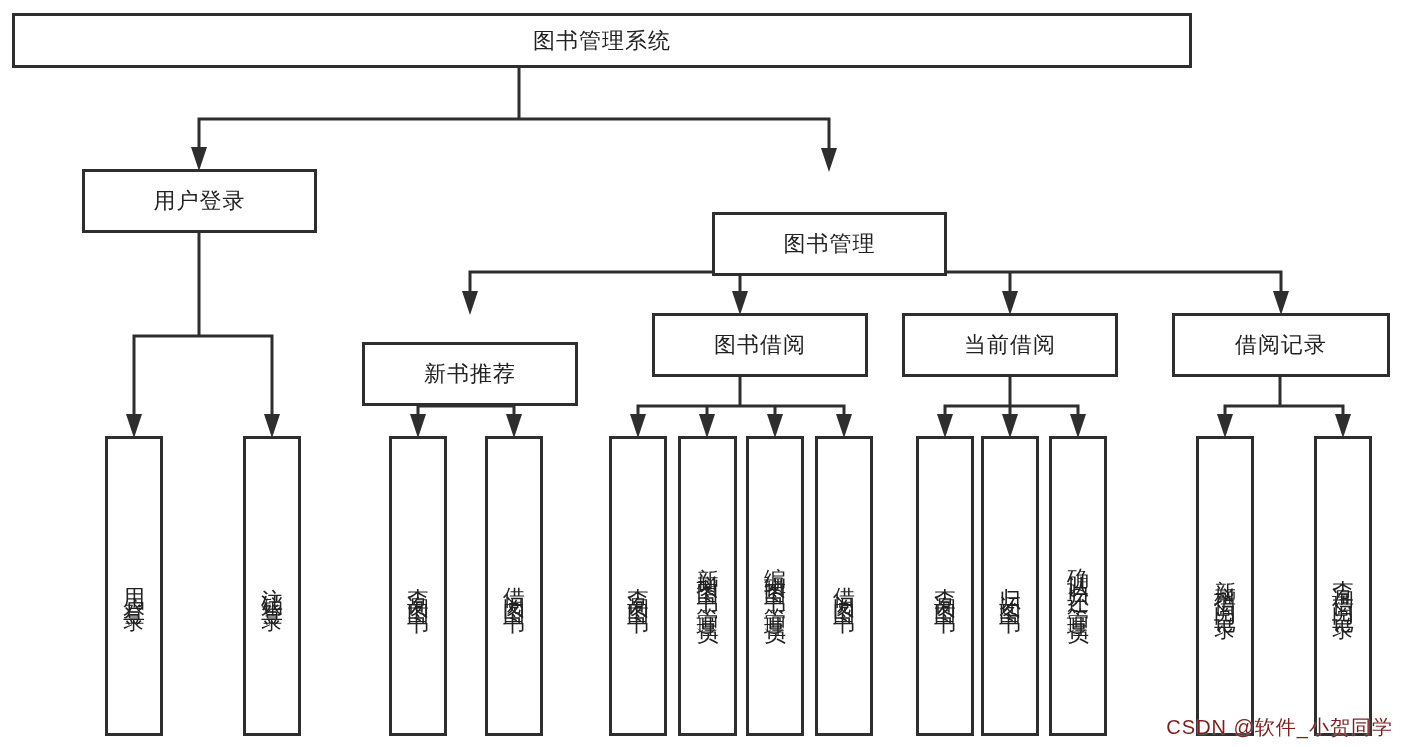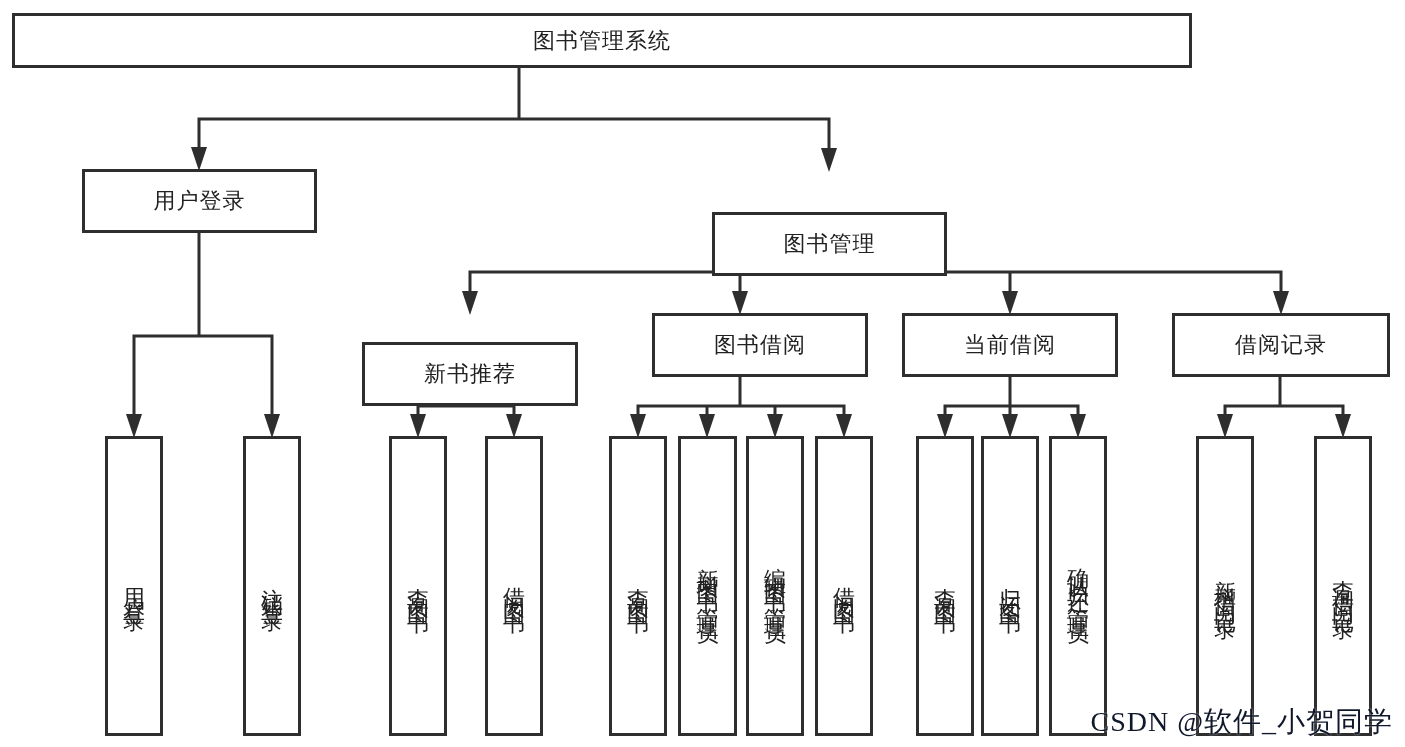--- a/index.html
+++ b/index.html
@@ -61,26 +61,25 @@
   .lf-7  { left: 815px; }
   .lf-8  { left: 916px; }
   .lf-9  { left: 981px; }
   .lf-10 { left: 1049px; }
   .lf-11 { left: 1196px; }
   .lf-12 { left: 1314px; }
   .watermark {
     position: absolute;
     right: 12px;
     bottom: 6px;
-    font-size: 28px;
-    color: #0f172a;
+    font-size: 20px;
+    color: #7f1d1d;
     letter-spacing: 1px;
     z-index: 5;
     text-shadow: 0 0 2px rgba(255,255,255,0.8);
-    font-family: Liberation Serif, serif;
   }
 </style>
 </head>
 <body>
 
 <div class="canvas">
 
   <svg class="connectors" viewBox="0 0 1405 747" xmlns="http://www.w3.org/2000/svg">
     <g stroke="#2e2e2e" stroke-width="3" fill="none">
       <path d="M519,66 V119 M197.5,119 H830.5 M199,117.5 V158 M829,117.5 V159"></path>

